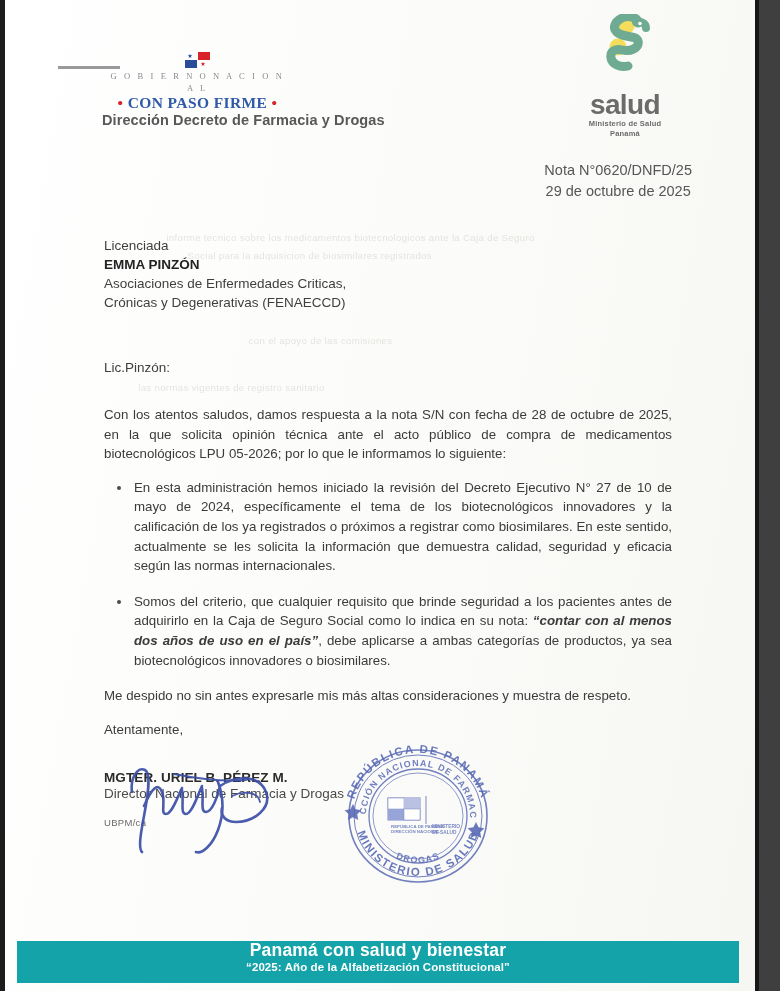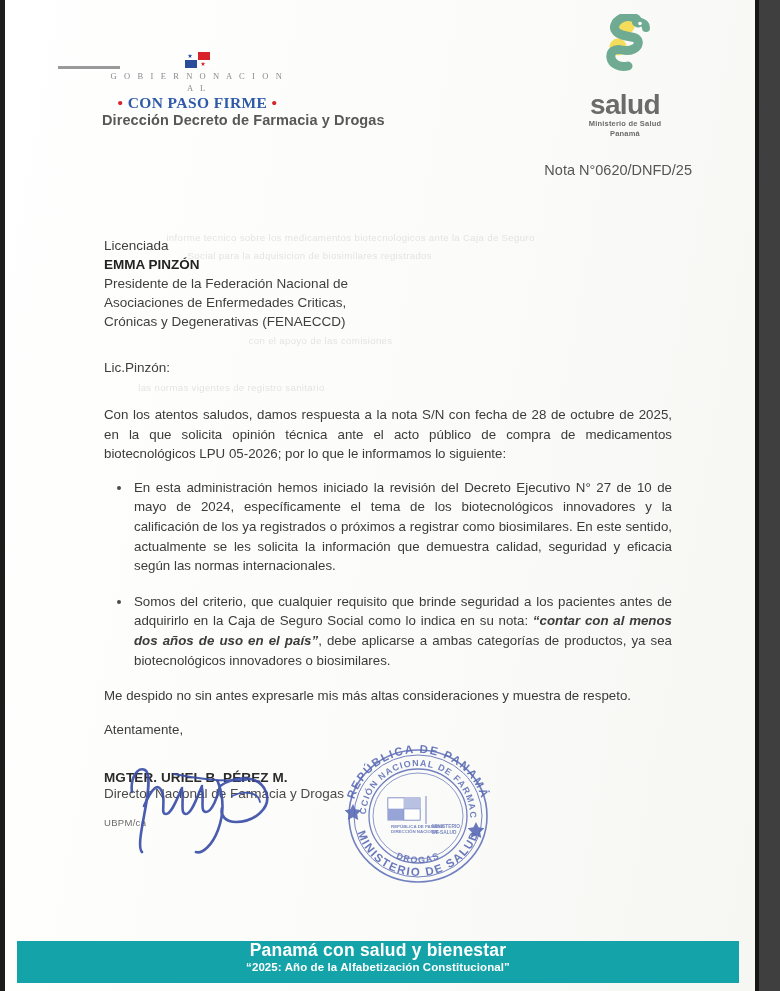--- a/index.html
+++ b/index.html
@@ -123,26 +123,26 @@
         <circle cx="48" cy="9.5" r="1.8" fill="#ffffff"></circle>
       </svg>
     </div>
     <div class="salud-word">salud</div>
     <div class="salud-sub">Ministerio de Salud</div>
     <div class="salud-sub">Panamá</div>
   </div>
 
   <div class="nota">
     <div>Nota N°0620/DNFD/25</div>
+    <div>29 de octubre de 2025</div>
   </div>
 
   <div class="addr">
     <div>Licenciada</div>
     <div class="strong">EMMA PINZÓN</div>
-    <div>Presidente de la Federación Nacional de</div>
     <div>Asociaciones de Enfermedades Criticas,</div>
     <div>Crónicas y Degenerativas (FENAECCD)</div>
   </div>
 
   <div class="salut">Lic.Pinzón:</div>
 
   <div class="bodywrap">
     <p class="para">Con los atentos saludos, damos respuesta a la nota S/N con fecha de 28 de octubre de 2025, en la que solicita opinión técnica ante el acto público de compra de medicamentos biotecnológicos LPU 05-2026; por lo que le informamos lo siguiente:</p>
 
     <ul class="bullets">

